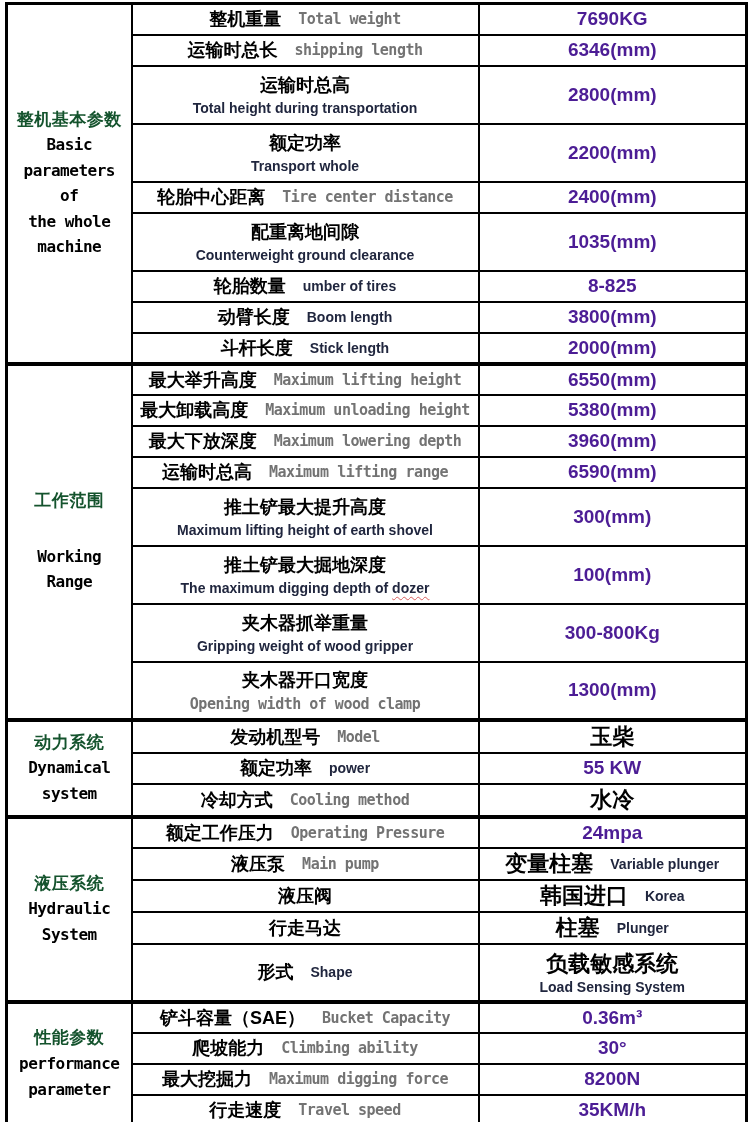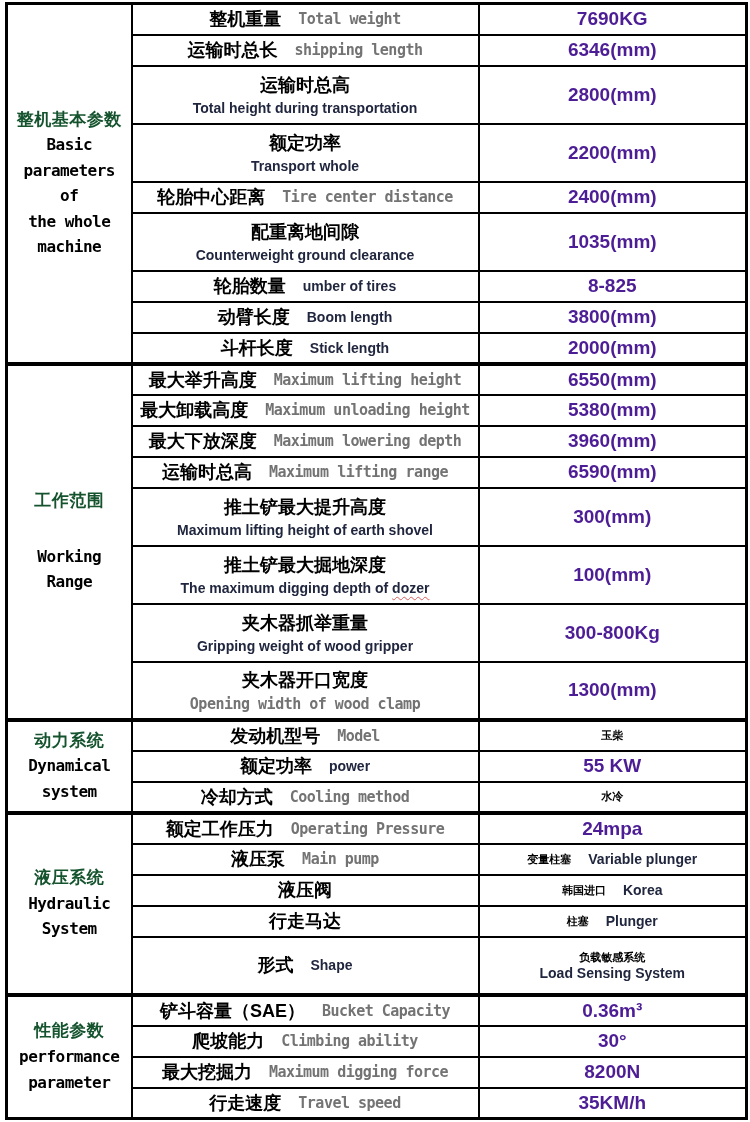--- a/index.html
+++ b/index.html
@@ -52,21 +52,21 @@
     font-weight: bold; font-size: 15px; color: #737373;
     letter-spacing: -0.5px;
     font-family: "DejaVu Sans Mono", monospace;
   }
   .en-sans {
     font-weight: bold; font-size: 14px; color: #20263e;
     font-family: "Liberation Sans", sans-serif;
   }
   .p-en { margin-top: 3px; }
   .v-text { font-weight: bold; font-size: 19px; color: #4c1d95; font-family: "Liberation Sans", sans-serif; }
-  .v-zh   { font-weight: bold; font-size: 11px; color: #000; font-family: "Liberation Sans", sans-serif; }
+  .v-zh   { font-weight: bold; font-size: 22px; color: #000; font-family: "Liberation Sans", sans-serif; }
   .v-en   { margin-top: 0; }
   .squiggle {
     text-decoration: underline wavy #d95f5f;
     text-decoration-thickness: 1px;
     text-underline-offset: 3px;
   }
 </style>
 </head>
 <body>
 

